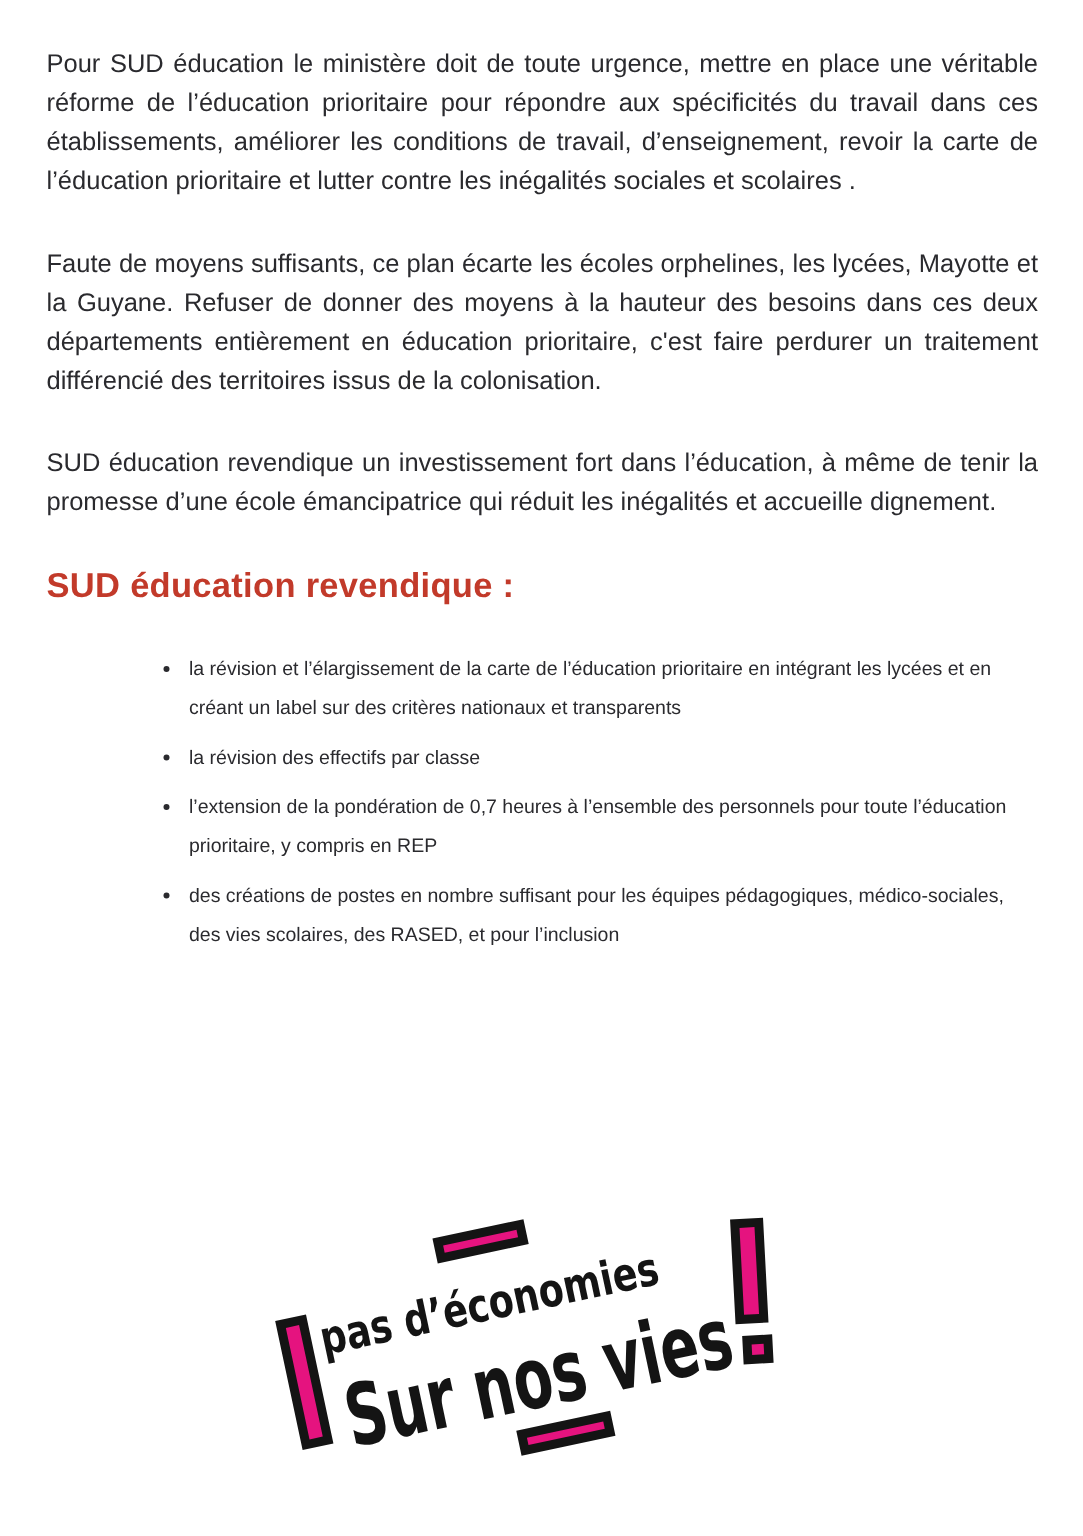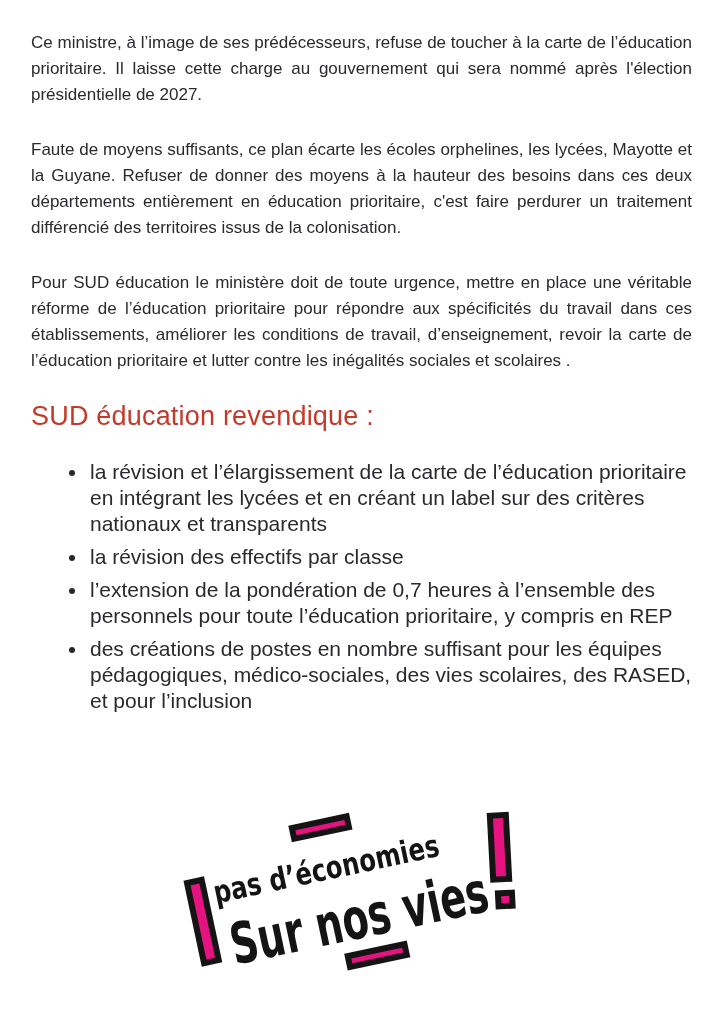--- a/index.html
+++ b/index.html
@@ -16,36 +16,37 @@
     box-sizing: border-box;
   }
   .para {
     font-size: 17px; line-height: 26px;
     color: var(--body-text, #2a2a2e);
     text-align: justify;
     margin: 0 0 29px 0;
     hyphens: manual;
   }
   .claims-heading {
-    font-size: 27px; line-height: 26px;
-    font-weight: 400;
+    font-size: 23px; line-height: 26px;
+    font-weight: 700;
     color: var(--heading-red, #c23a2a);
     letter-spacing: 0.2px;
     margin: 0 0 30px 0;
   }
   ul.claims {
     margin: 6px 0 0 0;
     padding: 0 0 0 57px;
     list-style: disc;
     color: var(--body-text, #2a2a2e);
   }
   ul.claims li {
-    font-size: 21px; line-height: 26px;
+    font-size: 13px; line-height: 26px;
     padding-left: 2px;
     margin-bottom: 7px;
+    margin-left: 36px;
   }
   .logo {
     position: absolute;
     left: 178px; top: 786px;
     width: 370px; height: 210px;
   }
   .logo svg { display: block; width: 100%; height: 100%; overflow: visible; }
   .logo text {
     font-family: "DejaVu Sans", sans-serif;
     font-weight: bold;
@@ -55,23 +56,23 @@
     fill: var(--logo-pink, #e5137f);
     stroke: var(--logo-black, #141414);
     stroke-width: 6;
   }
 </style>
 </head>
 <body>
 
 <div class="page">
 
-  <p class="para">Ce ministre, à l’image de ses prédécesseurs, refuse de toucher à la carte de l’édu­cation prioritaire. Il laisse cette charge au gouvernement qui sera nommé après l'élection présidentielle de 2027.</p>
+  <p class="para">Pour SUD éducation le ministère doit de toute urgence, mettre en place une véri­table réforme de l’éducation prioritaire pour répondre aux spécificités du travail dans ces établissements, améliorer les conditions de travail, d’enseignement, re­voir la carte de l’éducation prioritaire et lutter contre les inégalités sociales et sco­laires .</p>
   <p class="para">Faute de moyens suffisants, ce plan écarte les écoles orphelines, les lycées, Mayotte et la Guyane. Refuser de donner des moyens à la hauteur des besoins dans ces deux départements entièrement en éducation prioritaire, c'est faire per­durer un traitement différencié des territoires issus de la colonisation.</p>
-  <p class="para">Pour SUD éducation le ministère doit de toute urgence, mettre en place une véri­table réforme de l’éducation prioritaire pour répondre aux spécificités du travail dans ces établissements, améliorer les conditions de travail, d’enseignement, re­voir la carte de l’éducation prioritaire et lutter contre les inégalités sociales et sco­laires .</p>
+  <p class="para">SUD éducation revendique un investissement fort dans l’éducation, à même de te­nir la promesse d’une école émancipatrice qui réduit les inégalités et accueille di­gnement.</p>
 
   <h2 class="claims-heading">SUD éducation revendique :</h2>
 
   <ul class="claims">
     <li>la révision et l’élargissement de la carte de l’éducation prioritaire en intégrant les lycées et en créant un label sur des critères nationaux et transparents</li>
     <li>la révision des effectifs par classe</li>
     <li>l’extension de la pondération de 0,7 heures à l’ensemble des personnels pour toute l’éducation prioritaire, y compris en REP</li>
     <li>des créations de postes en nombre suffisant pour les équipes pédagogiques, médico-sociales, des vies scolaires, des RASED, et pour l’inclusion</li>
   </ul>
 

